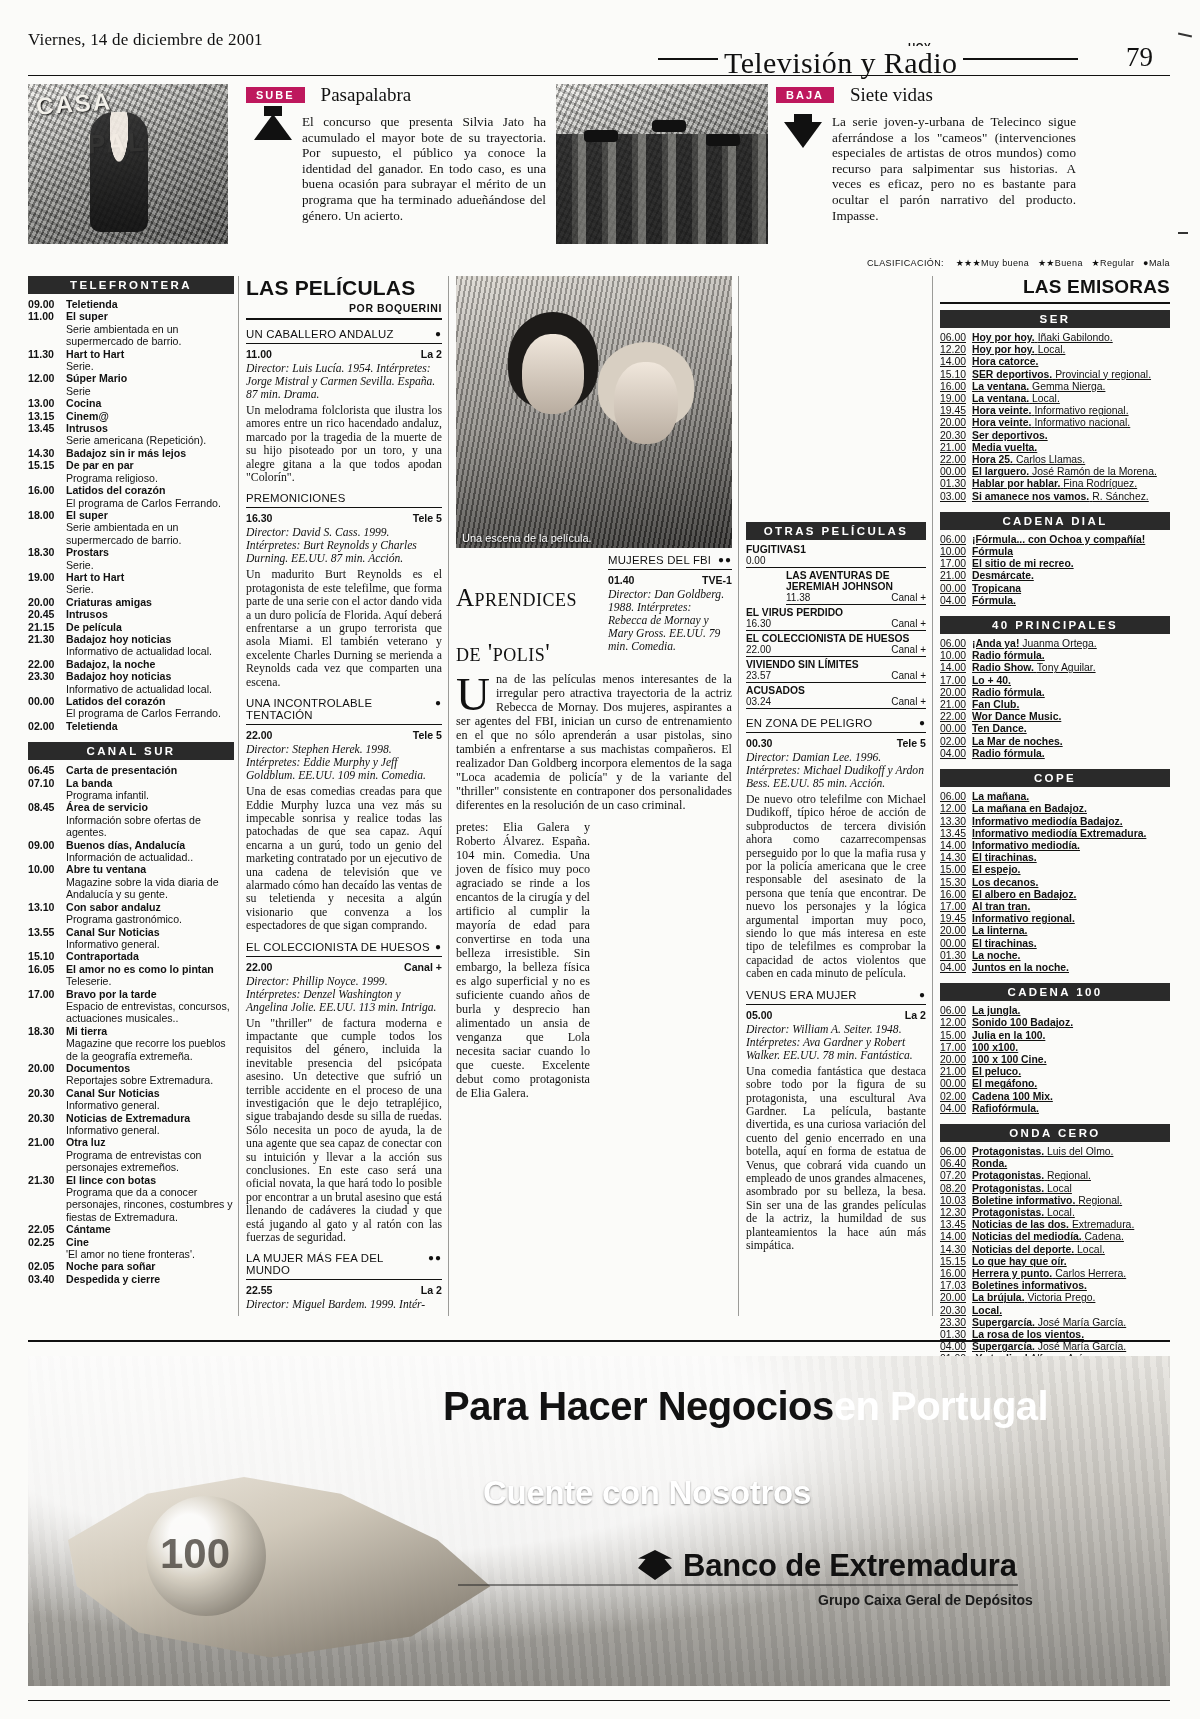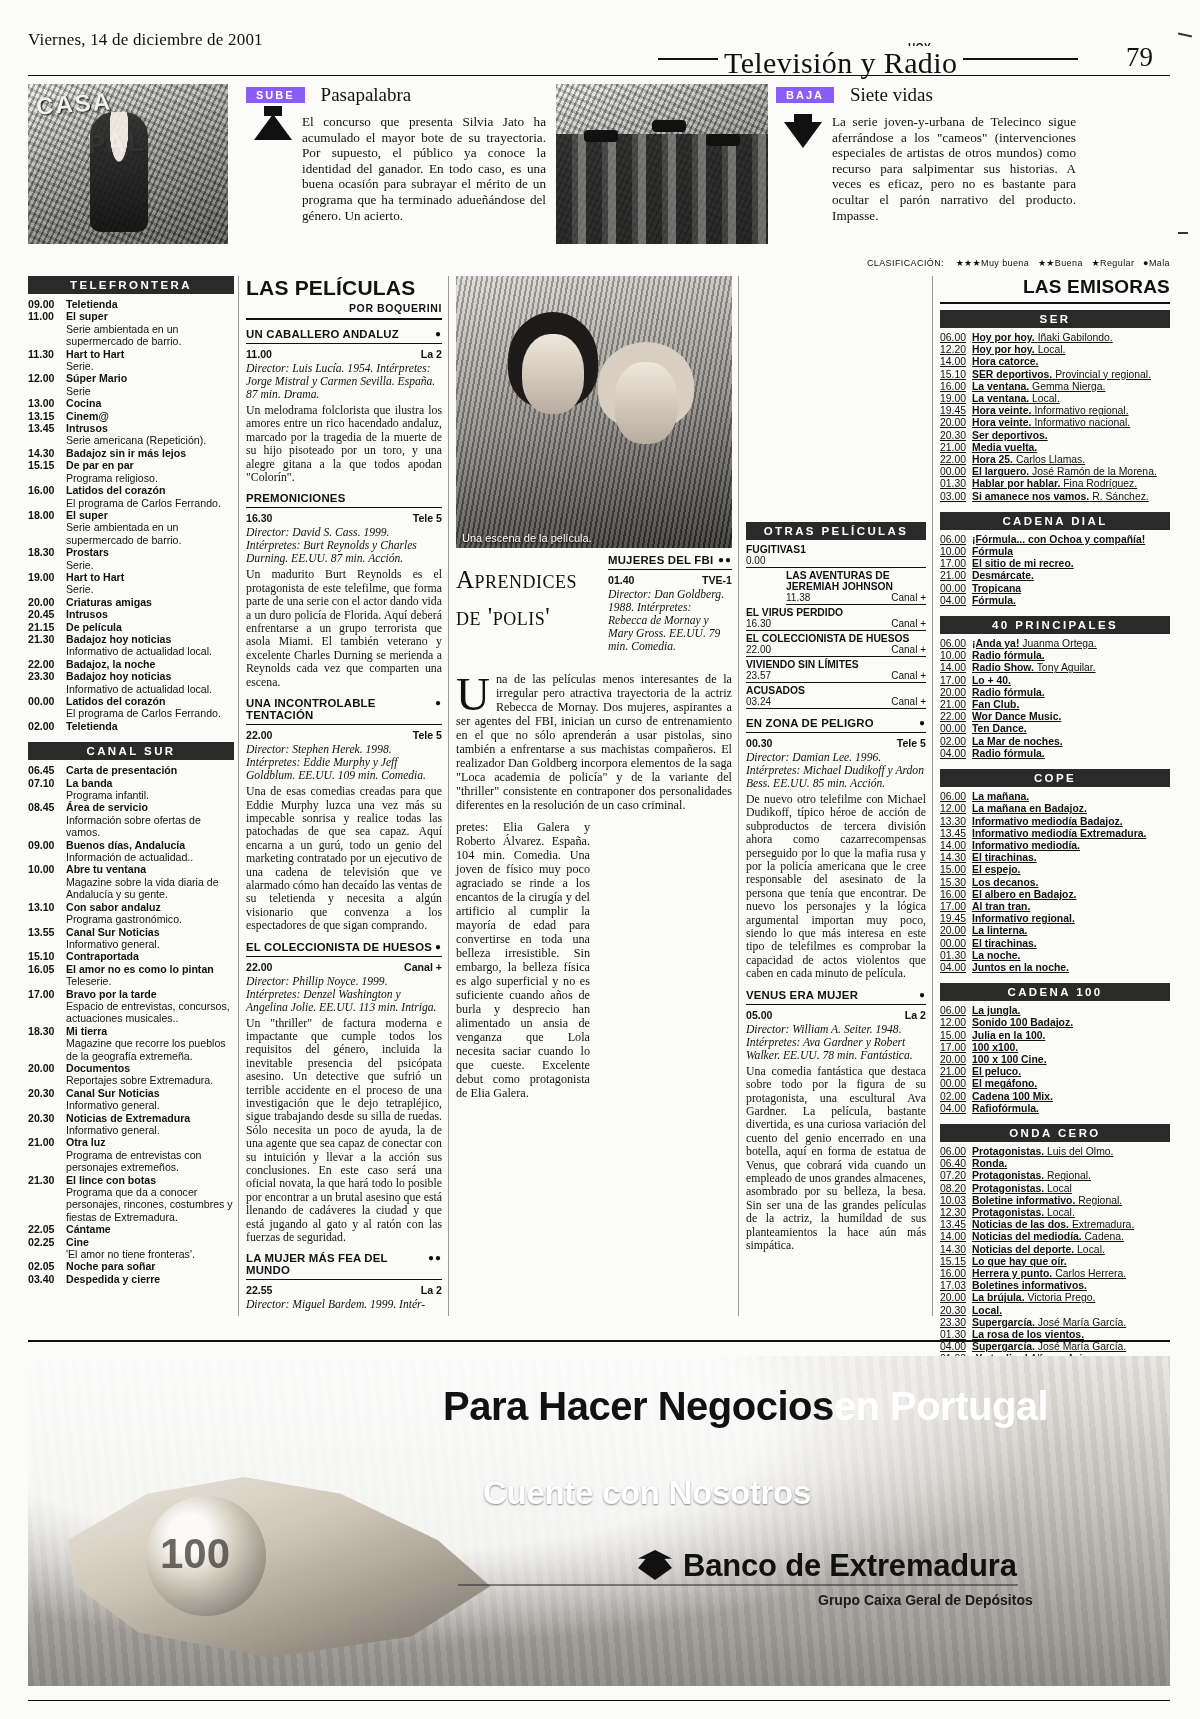--- a/index.html
+++ b/index.html
@@ -42,21 +42,21 @@
   .ph1 .sign2{position:absolute;left:60px;top:44px;font-family:"Liberation Sans",sans-serif;
       font-size:26px;font-weight:bold;color:#efeadf;letter-spacing:3px;text-shadow:1px 1px 2px #000;transform:rotate(-3deg);}
 
   .panelA{position:absolute;left:218px;top:0;width:300px;height:160px;}
   .panelB{position:absolute;left:748px;top:0;width:300px;height:160px;}
   .ph2{position:absolute;left:528px;top:0;width:212px;height:160px;}
   .ph2 .crowd{position:absolute;left:0;bottom:0;width:212px;height:110px;
       background:repeating-linear-gradient(90deg,#1b1b1b 0 16px,#3a3a38 16px 22px,#6f6f6b 22px 30px);opacity:.85;}
   .ph2 .hat{position:absolute;width:34px;height:12px;background:#111;border-radius:4px;}
 
-  .badge{display:inline-block;background:#8b5cf6;color:#fff;font-family:"Liberation Sans",sans-serif;
+  .badge{display:inline-block;background:#be185d;color:#fff;font-family:"Liberation Sans",sans-serif;
       font-size:11px;font-weight:bold;letter-spacing:2px;padding:2px 10px;vertical-align:middle;}
   .pan-title{font-size:19px;margin-left:12px;vertical-align:middle;}
   .arrow-up,.arrow-down{position:absolute;left:8px;top:30px;width:0;height:0;}
   .arrow-up{border-left:19px solid transparent;border-right:19px solid transparent;border-bottom:26px solid #111;}
   .arrow-down{border-left:19px solid transparent;border-right:19px solid transparent;border-top:26px solid #111;}
   .arrow-stem{position:absolute;left:18px;top:54px;width:18px;height:10px;background:#111;}
   .arrow-stem.up{top:22px;}
   .pan-body{position:absolute;left:0;top:30px;width:300px;font-size:13.2px;line-height:15.6px;text-align:justify;
       text-indent:0;}
   .pan-body p{margin:0;}
@@ -78,36 +78,36 @@
   .sched .t{width:38px;font-weight:bold;flex:none;}
   .sched .n{font-weight:bold;}
   .sched .d{padding-left:38px;font-weight:normal;}
 
   
   .col2{position:absolute;left:218px;top:0;width:196px;}
   .pel-h{font-family:"Liberation Sans",sans-serif;font-weight:bold;font-size:21px;letter-spacing:.2px;}
   .pel-sub{font-family:"Liberation Sans",sans-serif;font-size:10.5px;font-weight:bold;letter-spacing:.6px;text-align:right;margin-top:2px;}
   .rule-thick{height:2px;background:#111;margin:4px 0 6px;}
   .rule-thin{height:1px;background:#111;margin:3px 0 4px;}
-  .film-t{font-family:"Liberation Sans",sans-serif;font-weight:bold;font-size:11.4px;letter-spacing:.2px;display:flex;justify-content:space-between;}
+  .film-t{font-family:"Liberation Sans",sans-serif;font-weight:normal;font-size:11.4px;letter-spacing:.2px;display:flex;justify-content:space-between;}
   .film-meta{font-family:"Liberation Sans",sans-serif;font-size:10.6px;font-weight:bold;display:flex;justify-content:space-between;margin-top:1px;}
   .film-cred{font-size:11.6px;font-style:italic;line-height:13px;margin-top:2px;}
   .film-txt{font-size:11.8px;line-height:13.4px;text-align:justify;margin-top:3px;}
   .stars{letter-spacing:1px;font-size:10px;}
 
   
   .col3{position:absolute;left:428px;top:0;width:276px;}
   .cphoto{position:relative;width:276px;height:272px;background:
       repeating-linear-gradient(100deg, rgba(0,0,0,.28) 0 2px, rgba(255,255,255,.14) 2px 5px),
       linear-gradient(170deg,#ddd9d2 0%,#8e8b86 50%,#2e2d2b 100%);}
   .cphoto .cap{position:absolute;left:6px;bottom:4px;color:#fff;font-family:"Liberation Sans",sans-serif;
       font-size:11px;text-shadow:0 1px 2px #000;}
   .face{position:absolute;border-radius:46% 46% 44% 44%;background:linear-gradient(180deg,#f0e7dc,#b9ada0);}
   .hair{position:absolute;border-radius:50% 50% 40% 40%;background:#1d1b19;}
-  .bigtitle{font-family:"Liberation Serif",serif;font-size:25px;line-height:27px;letter-spacing:.5px;margin-top:10px;}
+  .bigtitle{font-family:"Liberation Serif",serif;font-size:25px;line-height:27px;letter-spacing:.5px;margin-top:28px;}
   .smallcap{font-variant:small-caps;}
   .c3-right{position:absolute;left:152px;top:282px;width:124px;}
   .dropcap{float:left;font-size:47px;line-height:38px;padding:3px 6px 0 0;font-family:"Liberation Serif",serif;}
   .body-txt{font-size:12.2px;line-height:14px;text-align:justify;}
 
   
   .col4{position:absolute;left:718px;top:0;width:180px;}
   
   .col5{position:absolute;left:912px;top:0;width:230px;}
   .emis-h{font-family:"Liberation Sans",sans-serif;font-weight:bold;font-size:19px;letter-spacing:.2px;text-align:right;}
@@ -374,21 +374,21 @@
                 <span class="t">07.10</span>
                 <span class="n">La banda</span>
               </div>
               <div class="d">Programa infantil.</div>
             </div>
             <div>
               <div class="row">
                 <span class="t">08.45</span>
                 <span class="n">Área de servicio</span>
               </div>
-              <div class="d">Información sobre ofertas de vamos.</div>
+              <div class="d">Información sobre ofertas de agentes.</div>
             </div>
             <div>
               <div class="row">
                 <span class="t">09.00</span>
                 <span class="n">Buenos días, Andalucía</span>
               </div>
               <div class="d">Información de actualidad..</div>
             </div>
             <div>
               <div class="row">

